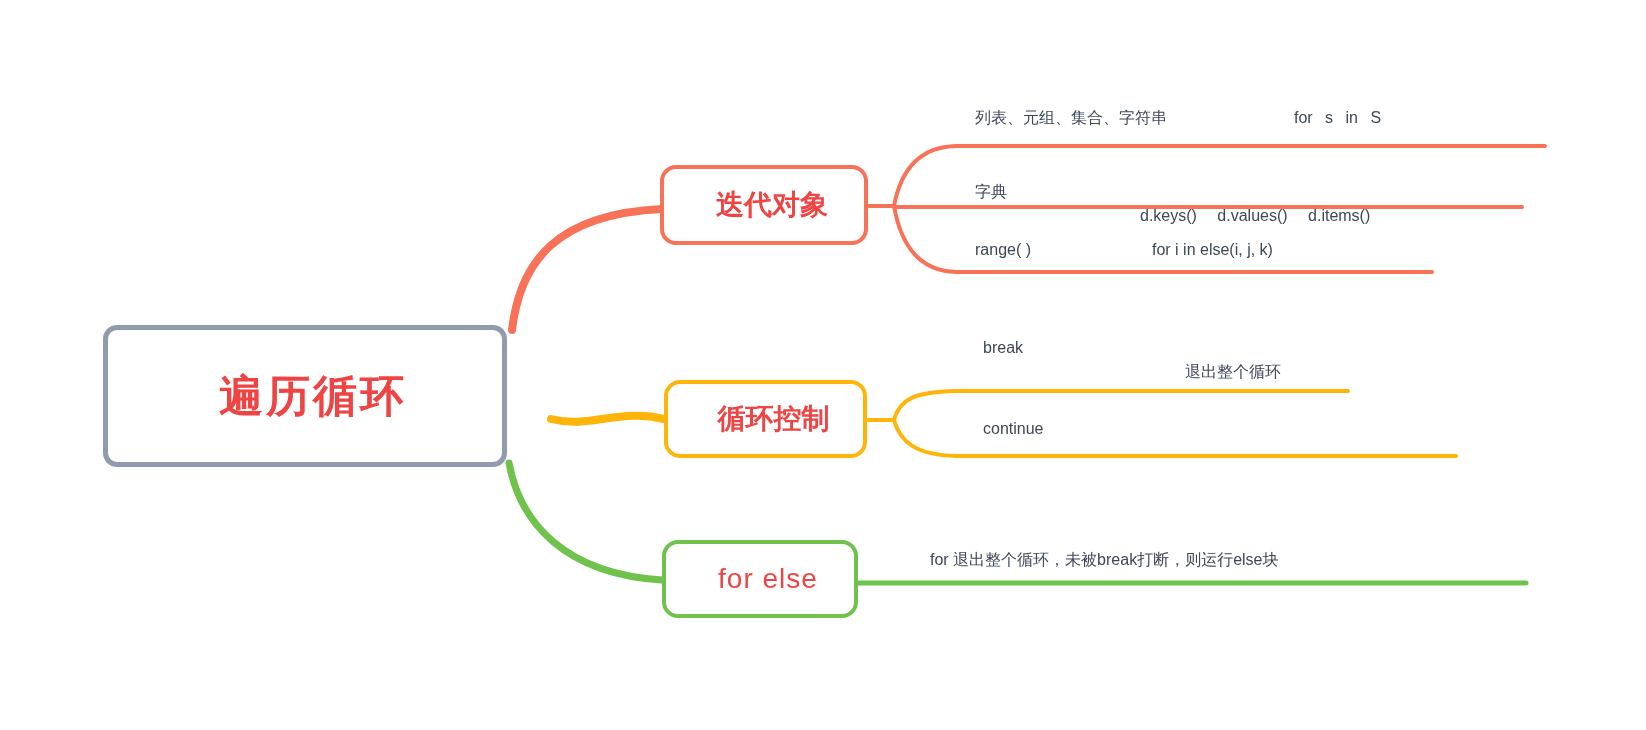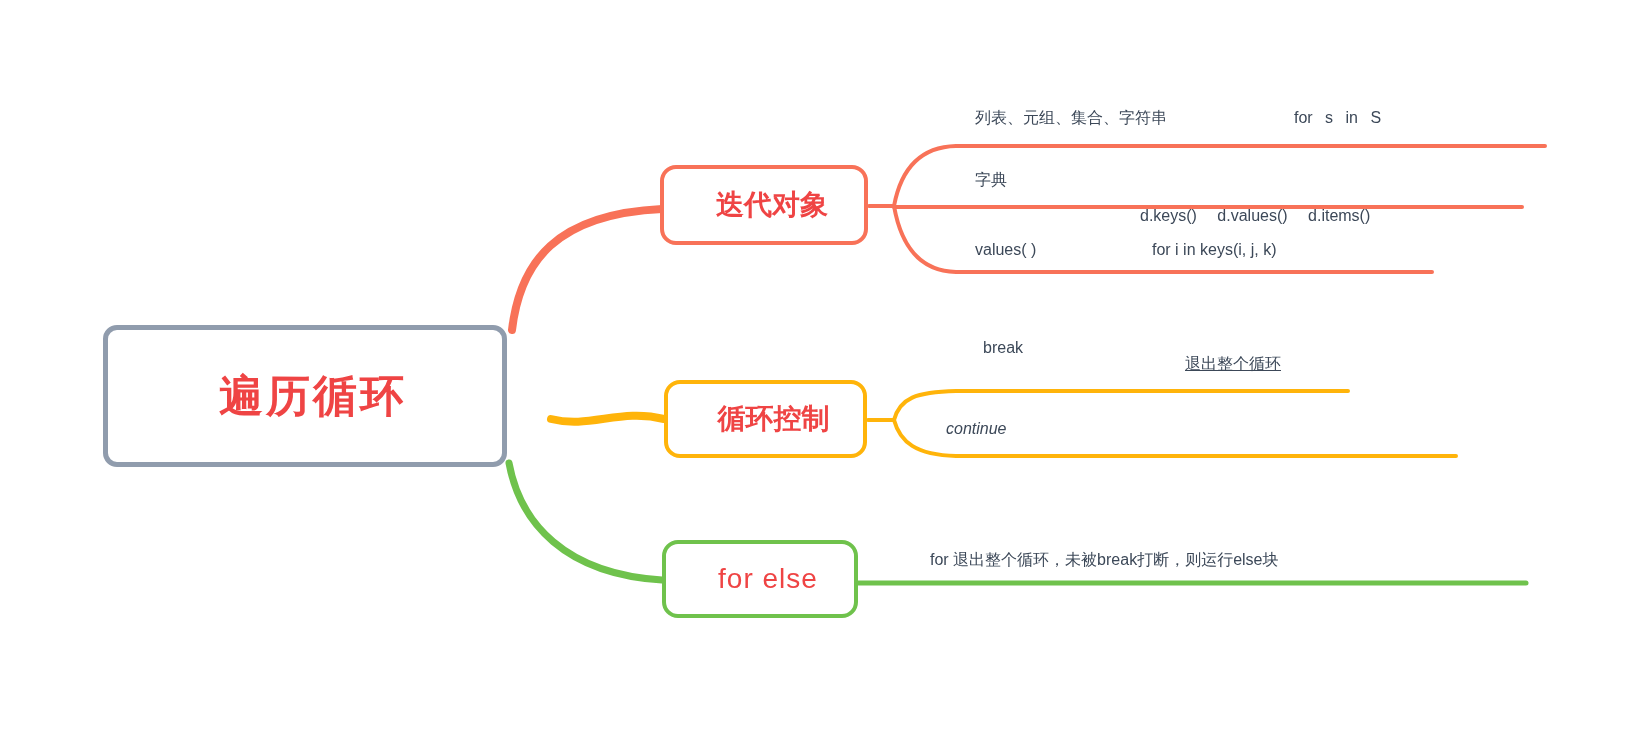--- a/index.html
+++ b/index.html
@@ -60,26 +60,26 @@
   <div class="topic-box branch-box box-loopctl" style="border-color: rgb(255, 180, 10);">
     <span>循环控制</span>
   </div>
   <div class="topic-box branch-box box-forelse" style="border-color: rgb(111, 194, 76);">
     <span>for else</span>
   </div>
 
   <span class="leaf" style="left:975px; top:104px;">列表、元组、集合、字符串</span>
   <span class="leaf ws-sm" style="left:1294px; top:104px;">for s in S</span>
 
-  <span class="leaf" style="left:975px; top:166px;">字典</span>
+  <span class="leaf" style="left:975px; top:178px;">字典</span>
   <span class="leaf ws-lg" style="left:1140px; top:174px;margin-top:28px;">d.keys() d.values() d.items()</span>
 
-  <span class="leaf" style="left:975px; top:236px;">values( )</span>
-  <span class="leaf" style="left:1152px; top:236px;">for i in keys(i, j, k)</span>
+  <span class="leaf" style="left:975px; top:236px;">range( )</span>
+  <span class="leaf" style="left:1152px; top:236px;">for i in else(i, j, k)</span>
 
   <span class="leaf" style="left:983px; top:334px;">break</span>
-  <span class="leaf" style="left:1185px; top:350px;text-decoration:underline;">退出整个循环</span>
+  <span class="leaf" style="left:1185px; top:358px;">退出整个循环</span>
 
-  <span class="leaf" style="left:946px; top:415px;font-style:italic;">continue</span>
+  <span class="leaf" style="left:983px; top:415px;">continue</span>
 
   <span class="leaf" style="left:930px; top:546px;">for 退出整个循环，未被break打断，则运行else块</span>
 
 </div>
 
 </body></html>

